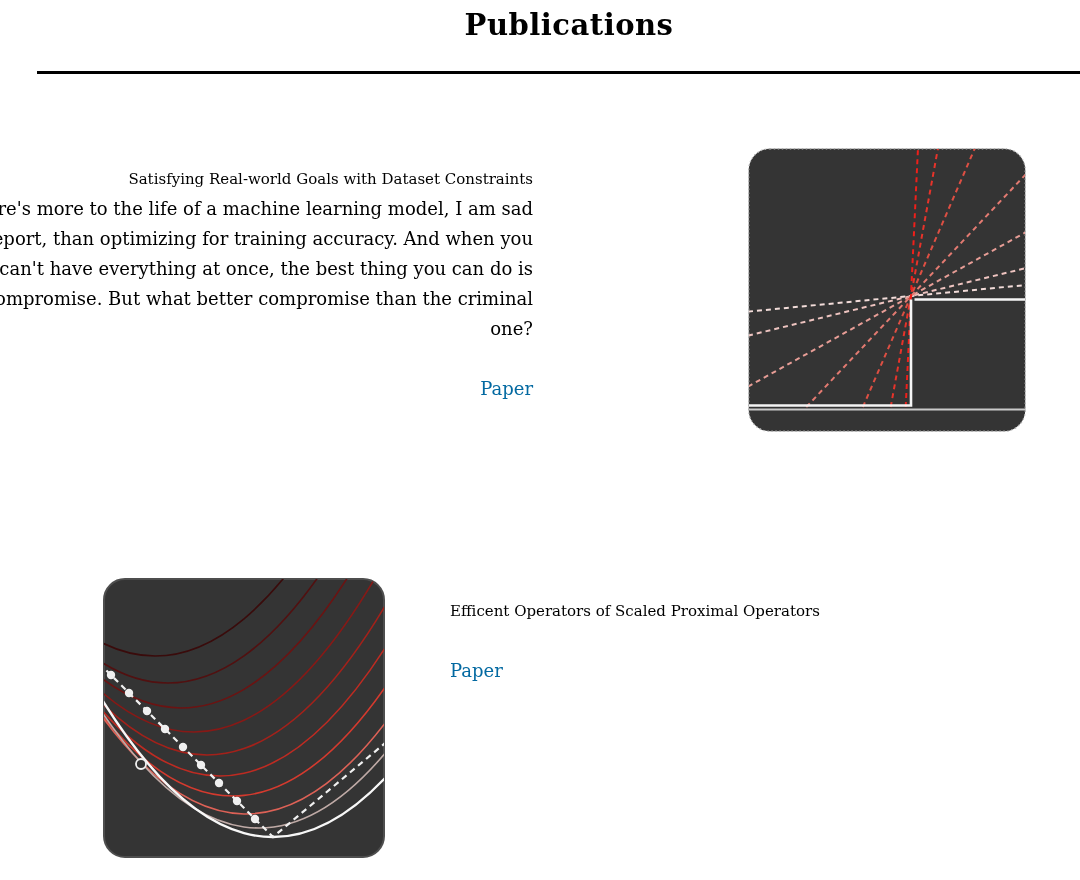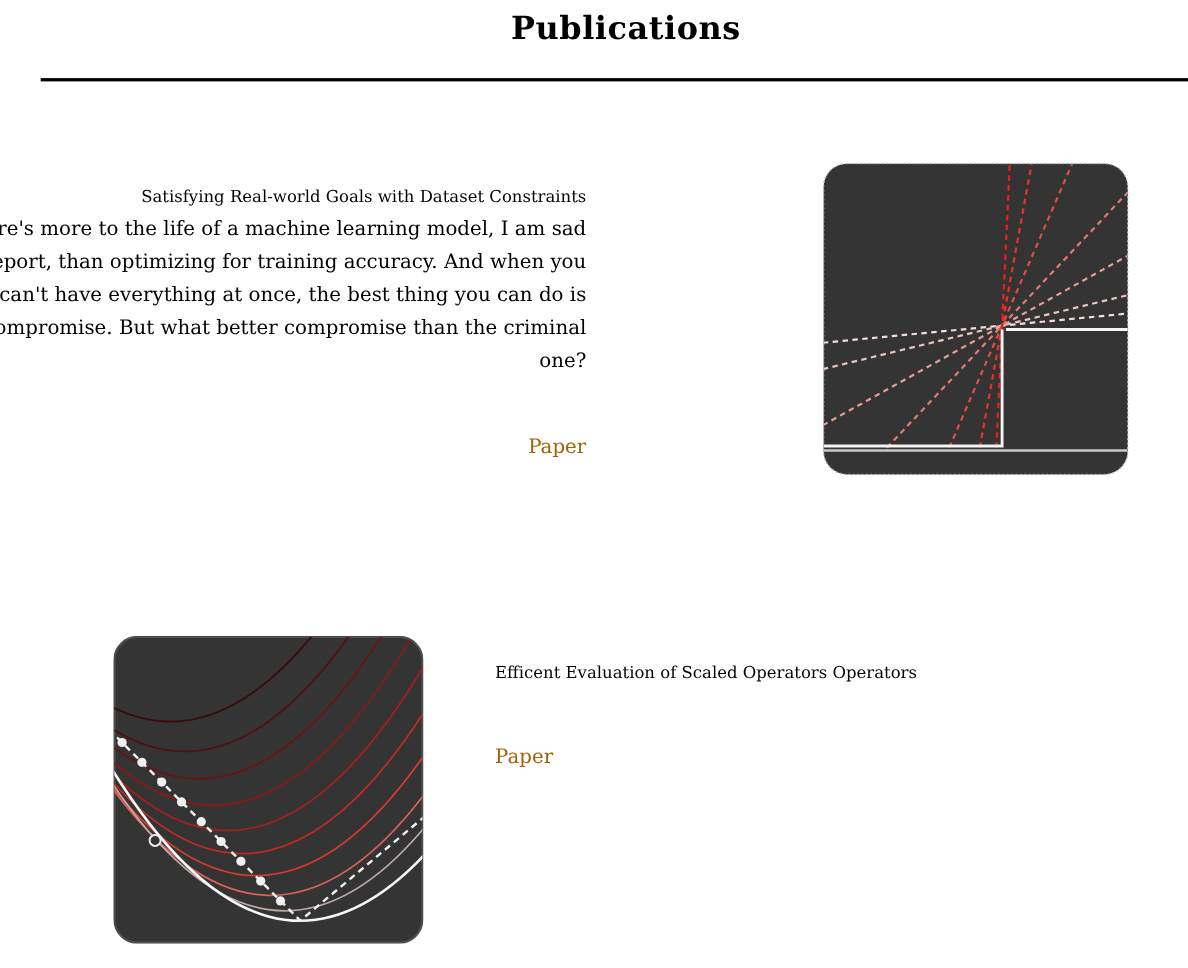--- a/index.html
+++ b/index.html
@@ -42,22 +42,22 @@
   }
   .pub-text-2 {
     top: 596px; left: 450px;
     width: 588px;
     text-align: left;
   }
   .pub-title { font-size: 15px; }
   .pub-desc  { font-size: 18px; }
   .pub-link {
     display: inline-block;
-    margin-top: 48px;
-    color: #a16207;
+    margin-top: 30px;
+    color: #0369a1;
     text-decoration: none;
     cursor: pointer;
   }
 
   .thumb { position: absolute; }
   .thumb-1 { left: 748px; top: 148px; width: 278px; height: 284px; }
   .thumb-2 { left: 103px; top: 578px; width: 282px; height: 280px; }
   .thumb svg { display: block; }
 </style>
 </head>
@@ -137,18 +137,18 @@
             <circle cx="134" cy="223" r="4.2"></circle>
             <circle cx="152" cy="241" r="4.2"></circle>
           </g>
 
           <circle cx="38" cy="186" r="5" fill="#343434" stroke="#f0f0f0" stroke-width="1.8"></circle>
         </g>
       </svg>
     </div>
 
     <div class="pub-text pub-text-2">
-      <div class="pub-title">Efficent Evaluation of Scaled Operators Operators</div>
+      <div class="pub-title">Efficent Operators of Scaled Proximal Operators</div>
       <a class="pub-link" href="#">Paper</a>
     </div>
   </section>
 
 </div>
 
 </body></html>

